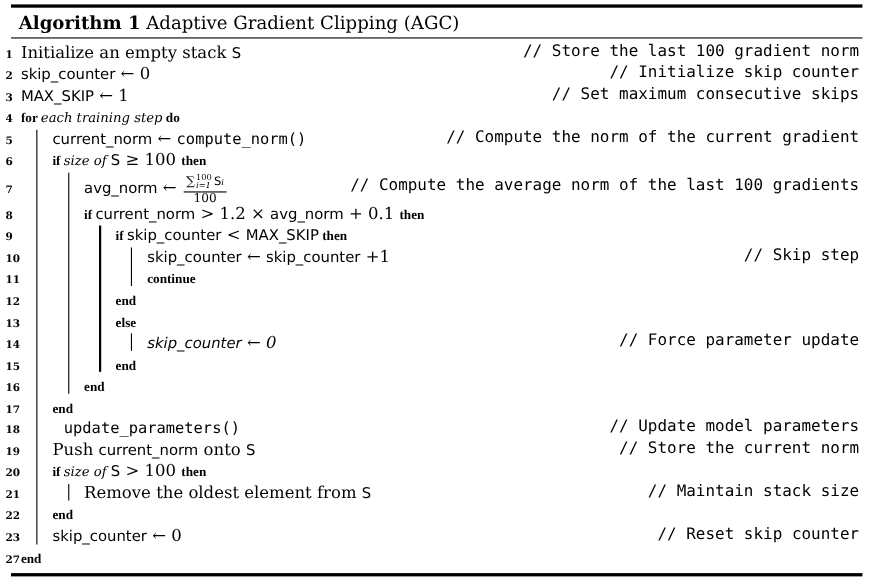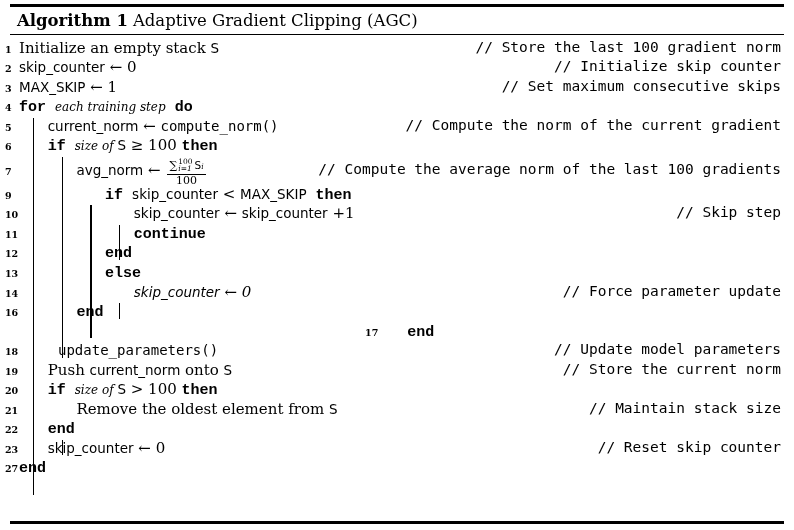--- a/index.html
+++ b/index.html
@@ -21,21 +21,21 @@
   .hdr-label{font-weight:bold;}
   .hdr-title{margin-left:5px;}
   #algo-body{position:absolute;left:0;top:37.5px;width:794px;}
   .row{position:relative;white-space:nowrap;}
   .num{
     display:inline-block;width:14px;padding-left:5px;
     font-size:9.5px;font-weight:bold;
     font-family:"DejaVu Serif", serif;
   }
   .seg-text,.seg-math{font-size:15px;font-family:"DejaVu Serif", serif;white-space:pre;}
-  .seg-kw{font-size:15px;font-weight:bold;font-family:Liberation Mono, monospace;white-space:pre;}
+  .seg-kw{font-size:12px;font-weight:bold;font-family:Liberation Serif, serif;white-space:pre;}
   .seg-it{font-size:12px;font-style:italic;font-family:"DejaVu Serif", serif;white-space:pre;}
   .seg-var{font-size:13.5px;font-family:"DejaVu Sans", sans-serif;white-space:pre;}
   .seg-code{font-size:14px;font-family:"DejaVu Sans Mono", monospace;white-space:pre;}
   .comment{
     position:absolute;right:13px;top:0;
     font-size:14.5px;font-family:"DejaVu Sans Mono", monospace;white-space:pre;
   }
   .bar{position:absolute;width:1.3px;background:#000;}
   .frac{
     display:inline-block;text-align:center;vertical-align:-9px;
@@ -65,28 +65,30 @@
   </div>
   <div class="rule" id="rule-mid"></div>
   <div id="algo-body">
       <div class="row" style="height: 19.55px; line-height: 19.55px;"><span class="num">1</span><span class="" style="margin-left: 0px;"><span class="seg-text">Initialize an empty stack </span><span class="seg-var">S</span></span><span class="comment" style="line-height: 19.55px;">// Store the last 100 gradient norm</span></div>
       <div class="row" style="height: 19.55px; line-height: 19.55px;"><span class="num">2</span><span class="" style="margin-left: 0px;"><span class="seg-var">skip_counter</span><span class="seg-math"> ← 0</span></span><span class="comment" style="line-height: 19.55px;">// Initialize skip counter</span></div>
       <div class="row" style="height: 19.55px; line-height: 19.55px;"><span class="num">3</span><span class="" style="margin-left: 0px;"><span class="seg-var">MAX_SKIP</span><span class="seg-math"> ← 1</span></span><span class="comment" style="line-height: 19.55px;">// Set maximum consecutive skips</span></div>
       <div class="row" style="height: 19.55px; line-height: 19.55px;"><span class="num">4</span><span class="" style="margin-left: 0px;"><span class="seg-kw">for </span><span class="seg-it">each training step</span><span class="seg-kw"> do</span></span></div>
       <div class="row" style="height: 19.55px; line-height: 19.55px;"><span class="num">5</span><span class="" style="margin-left: 28.7px;"><span class="seg-var">current_norm</span><span class="seg-math"> ← </span><span class="seg-code">compute_norm()</span></span><span class="comment" style="line-height: 19.55px;">// Compute the norm of the current gradient</span></div>
       <div class="row" style="height: 19.55px; line-height: 19.55px;"><span class="num">6</span><span class="" style="margin-left: 28.7px;"><span class="seg-kw">if </span><span class="seg-it">size of </span><span class="seg-var">S</span><span class="seg-math"> ≥ 100 </span><span class="seg-kw">then</span></span></div>
       <div class="row" style="height: 29px; line-height: 29px;"><span class="num">7</span><span class="" style="margin-left: 57.4px;"><span class="seg-var">avg_norm</span><span class="seg-math"> ← </span><span class="frac"><span class="frac-num"><span class="">∑</span><span class="sumlim"><span class="">100</span><span class="sum-it">i=1</span></span><span class="frac-var">S</span><span class="frac-sub">i</span></span><span class="frac-den">100</span></span></span><span class="comment" style="line-height: 29px;">// Compute the average norm of the last 100 gradients</span></div>
+      <div class="row" style="height: 19.55px; line-height: 19.55px;"><span class="num">8</span><span class="" style="margin-left: 57.4px;"><span class="seg-kw">if </span><span class="seg-var">current_norm</span><span class="seg-math"> &gt; 1.2 × </span><span class="seg-var">avg_norm</span><span class="seg-math"> + 0.1 </span><span class="seg-kw">then</span></span></div>
       <div class="row" style="height: 19.55px; line-height: 19.55px;"><span class="num">9</span><span class="" style="margin-left: 86.1px;"><span class="seg-kw">if </span><span class="seg-var">skip_counter</span><span class="seg-math"> &lt; </span><span class="seg-var">MAX_SKIP</span><span class="seg-kw"> then</span></span></div>
       <div class="row" style="height: 19.55px; line-height: 19.55px;"><span class="num">10</span><span class="" style="margin-left: 114.8px;"><span class="seg-var">skip_counter</span><span class="seg-math"> ← </span><span class="seg-var">skip_counter</span><span class="seg-math"> +1</span></span><span class="comment" style="line-height: 19.55px;">// Skip step</span></div>
       <div class="row" style="height: 19.55px; line-height: 19.55px;"><span class="num">11</span><span class="" style="margin-left: 114.8px;"><span class="seg-kw">continue</span></span></div>
       <div class="row" style="height: 19.55px; line-height: 19.55px;"><span class="num">12</span><span class="" style="margin-left: 86.1px;"><span class="seg-kw">end</span></span></div>
       <div class="row" style="height: 19.55px; line-height: 19.55px;"><span class="num">13</span><span class="" style="margin-left: 86.1px;"><span class="seg-kw">else</span></span></div>
       <div class="row" style="height: 19.55px; line-height: 19.55px;"><span class="num">14</span><span class="" style="margin-left: 114.8px; font-style: italic;"><span class="seg-var">skip_counter</span><span class="seg-math"> ← 0</span></span><span class="comment" style="line-height: 19.55px;">// Force parameter update</span></div>
+      <div class="row" style="height: 19.55px; line-height: 19.55px;"><span class="num">15</span><span class="" style="margin-left: 86.1px;"><span class="seg-kw">end</span></span></div>
       <div class="row" style="height: 19.55px; line-height: 19.55px;"><span class="num">16</span><span class="" style="margin-left: 57.4px;"><span class="seg-kw">end</span></span></div>
-      <div class="row" style="height: 19.55px; line-height: 19.55px; text-align: center;"><span class="num">17</span><span class="" style="margin-left: 28.7px;"><span class="seg-kw">end</span></span></div>
+      <div class="row" style="height: 19.55px; line-height: 19.55px;"><span class="num">17</span><span class="" style="margin-left: 28.7px;"><span class="seg-kw">end</span></span></div>
       <div class="row" style="height: 19.55px; line-height: 19.55px;"><span class="num">18</span><span class="" style="margin-left: 39px;"><span class="seg-code">update_parameters()</span></span><span class="comment" style="line-height: 19.55px;">// Update model parameters</span></div>
       <div class="row" style="height: 19.55px; line-height: 19.55px;"><span class="num">19</span><span class="" style="margin-left: 28.7px;"><span class="seg-text">Push </span><span class="seg-var">current_norm</span><span class="seg-text"> onto </span><span class="seg-var">S</span></span><span class="comment" style="line-height: 19.55px;">// Store the current norm</span></div>
       <div class="row" style="height: 19.55px; line-height: 19.55px;"><span class="num">20</span><span class="" style="margin-left: 28.7px;"><span class="seg-kw">if </span><span class="seg-it">size of </span><span class="seg-var">S</span><span class="seg-math"> &gt; 100 </span><span class="seg-kw">then</span></span></div>
       <div class="row" style="height: 19.55px; line-height: 19.55px;"><span class="num">21</span><span class="" style="margin-left: 57.4px;"><span class="seg-text">Remove the oldest element from </span><span class="seg-var">S</span></span><span class="comment" style="line-height: 19.55px;">// Maintain stack size</span></div>
       <div class="row" style="height: 19.55px; line-height: 19.55px;"><span class="num">22</span><span class="" style="margin-left: 28.7px;"><span class="seg-kw">end</span></span></div>
       <div class="row" style="height: 19.55px; line-height: 19.55px;"><span class="num">23</span><span class="" style="margin-left: 28.7px;"><span class="seg-var">skip_counter</span><span class="seg-math"> ← 0</span></span><span class="comment" style="line-height: 19.55px;">// Reset skip counter</span></div>
       <div class="row" style="height: 19.55px; line-height: 19.55px;"><span class="num">27</span><span class="" style="margin-left: 0px;"><span class="seg-kw">end</span></span></div>
       <div class="bar" style="left: 33px; top: 80.2px; height: 376.9px;"></div>
       <div class="bar" style="left: 61.7px; top: 119.3px; height: 200.95px;"></div>
       <div class="bar" style="left: 90.4px; top: 167.85px; height: 132.85px;"></div>

